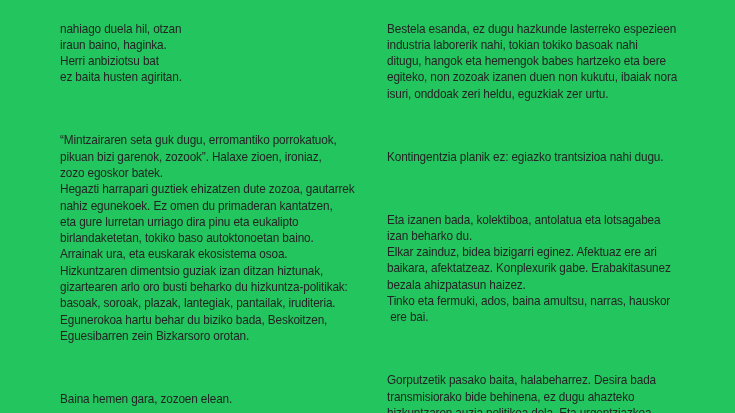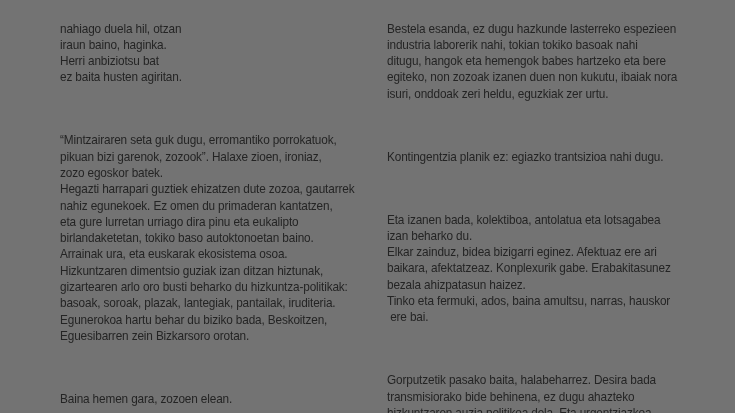--- a/index.html
+++ b/index.html
@@ -5,21 +5,21 @@
   html, body {
     margin: 0;
     padding: 0;
     background: #f1ebe8;
   }
   .page {
     position: relative;
     width: 735px;
     height: 413px;
     overflow: hidden;
-    background: #737373;
+    background: #22c55e;
     font-family: "Liberation Sans", sans-serif;
     color: #242424;
   }
   .text-col {
     position: absolute;
     top: -12px;
     width: 345px;
     font-size: 13.4px;
     line-height: 16.3px;
     letter-spacing: -0.15px;

